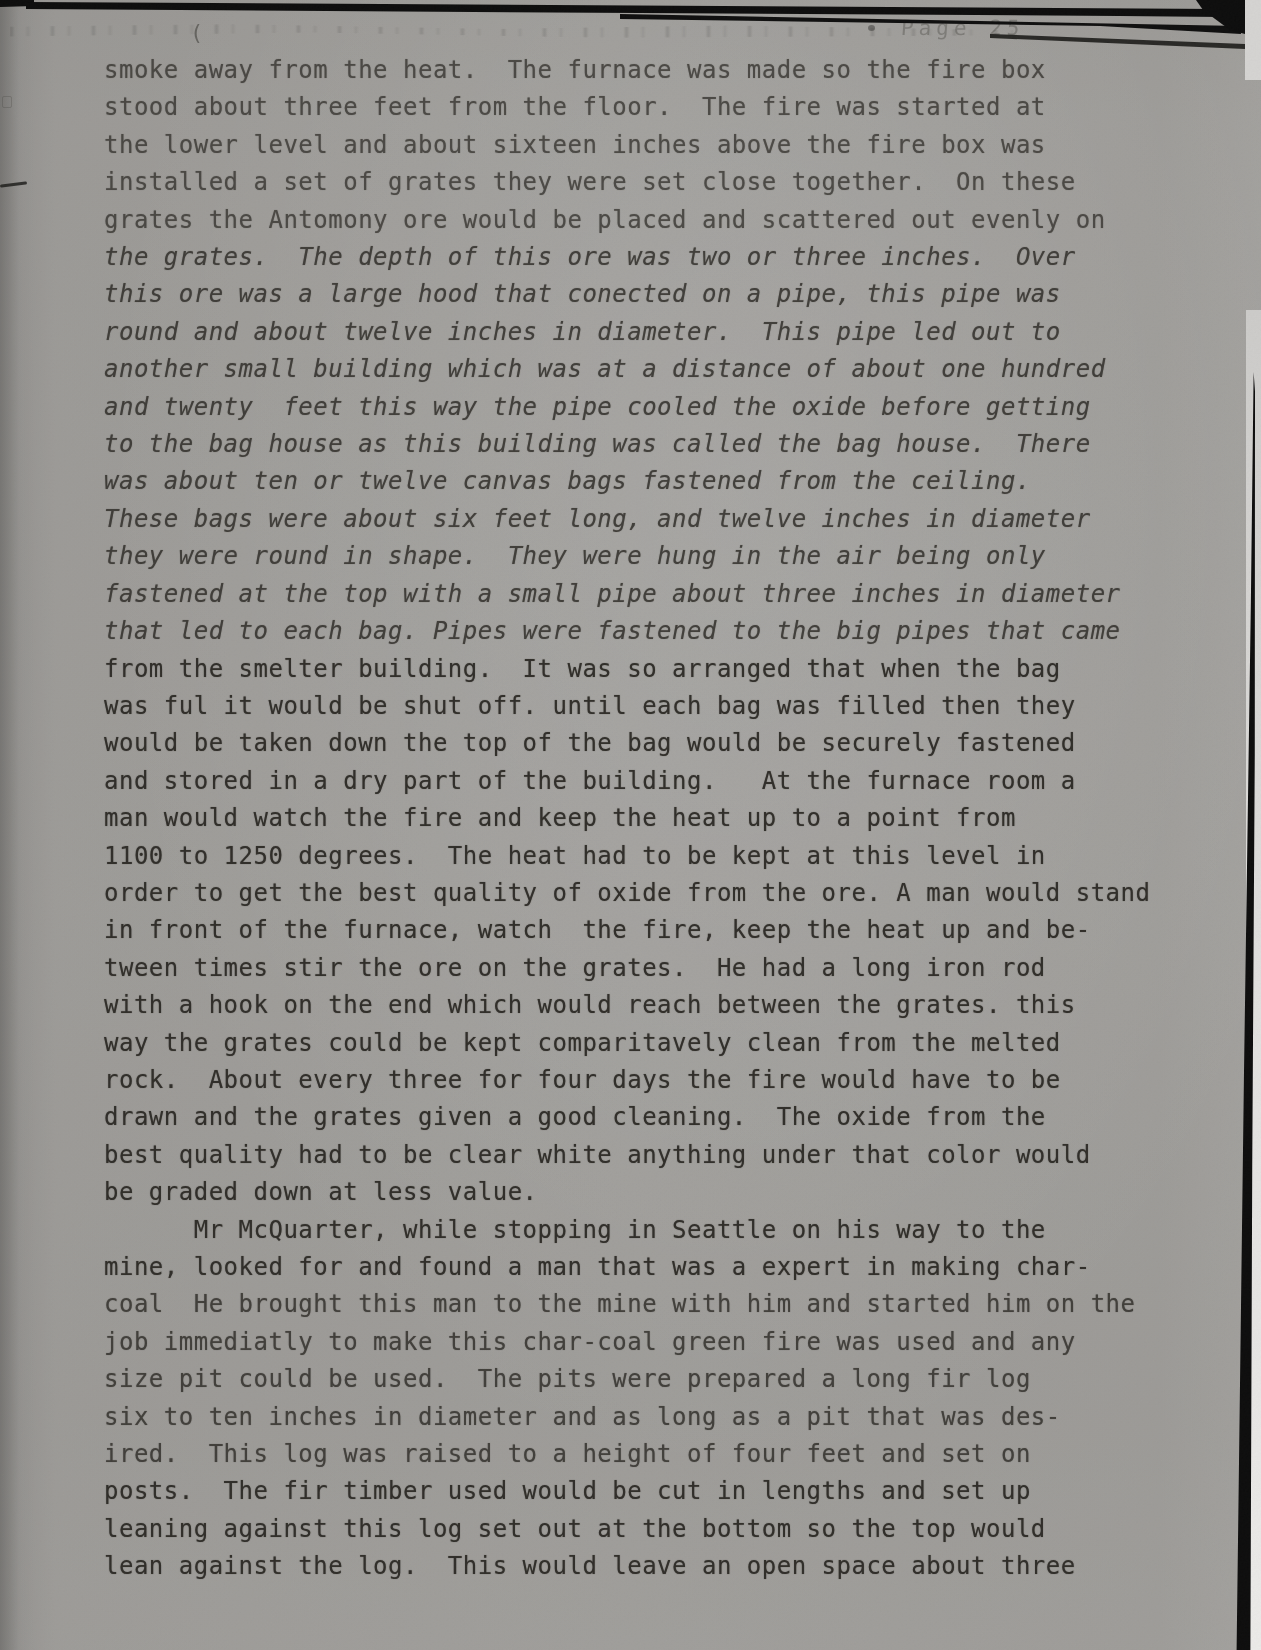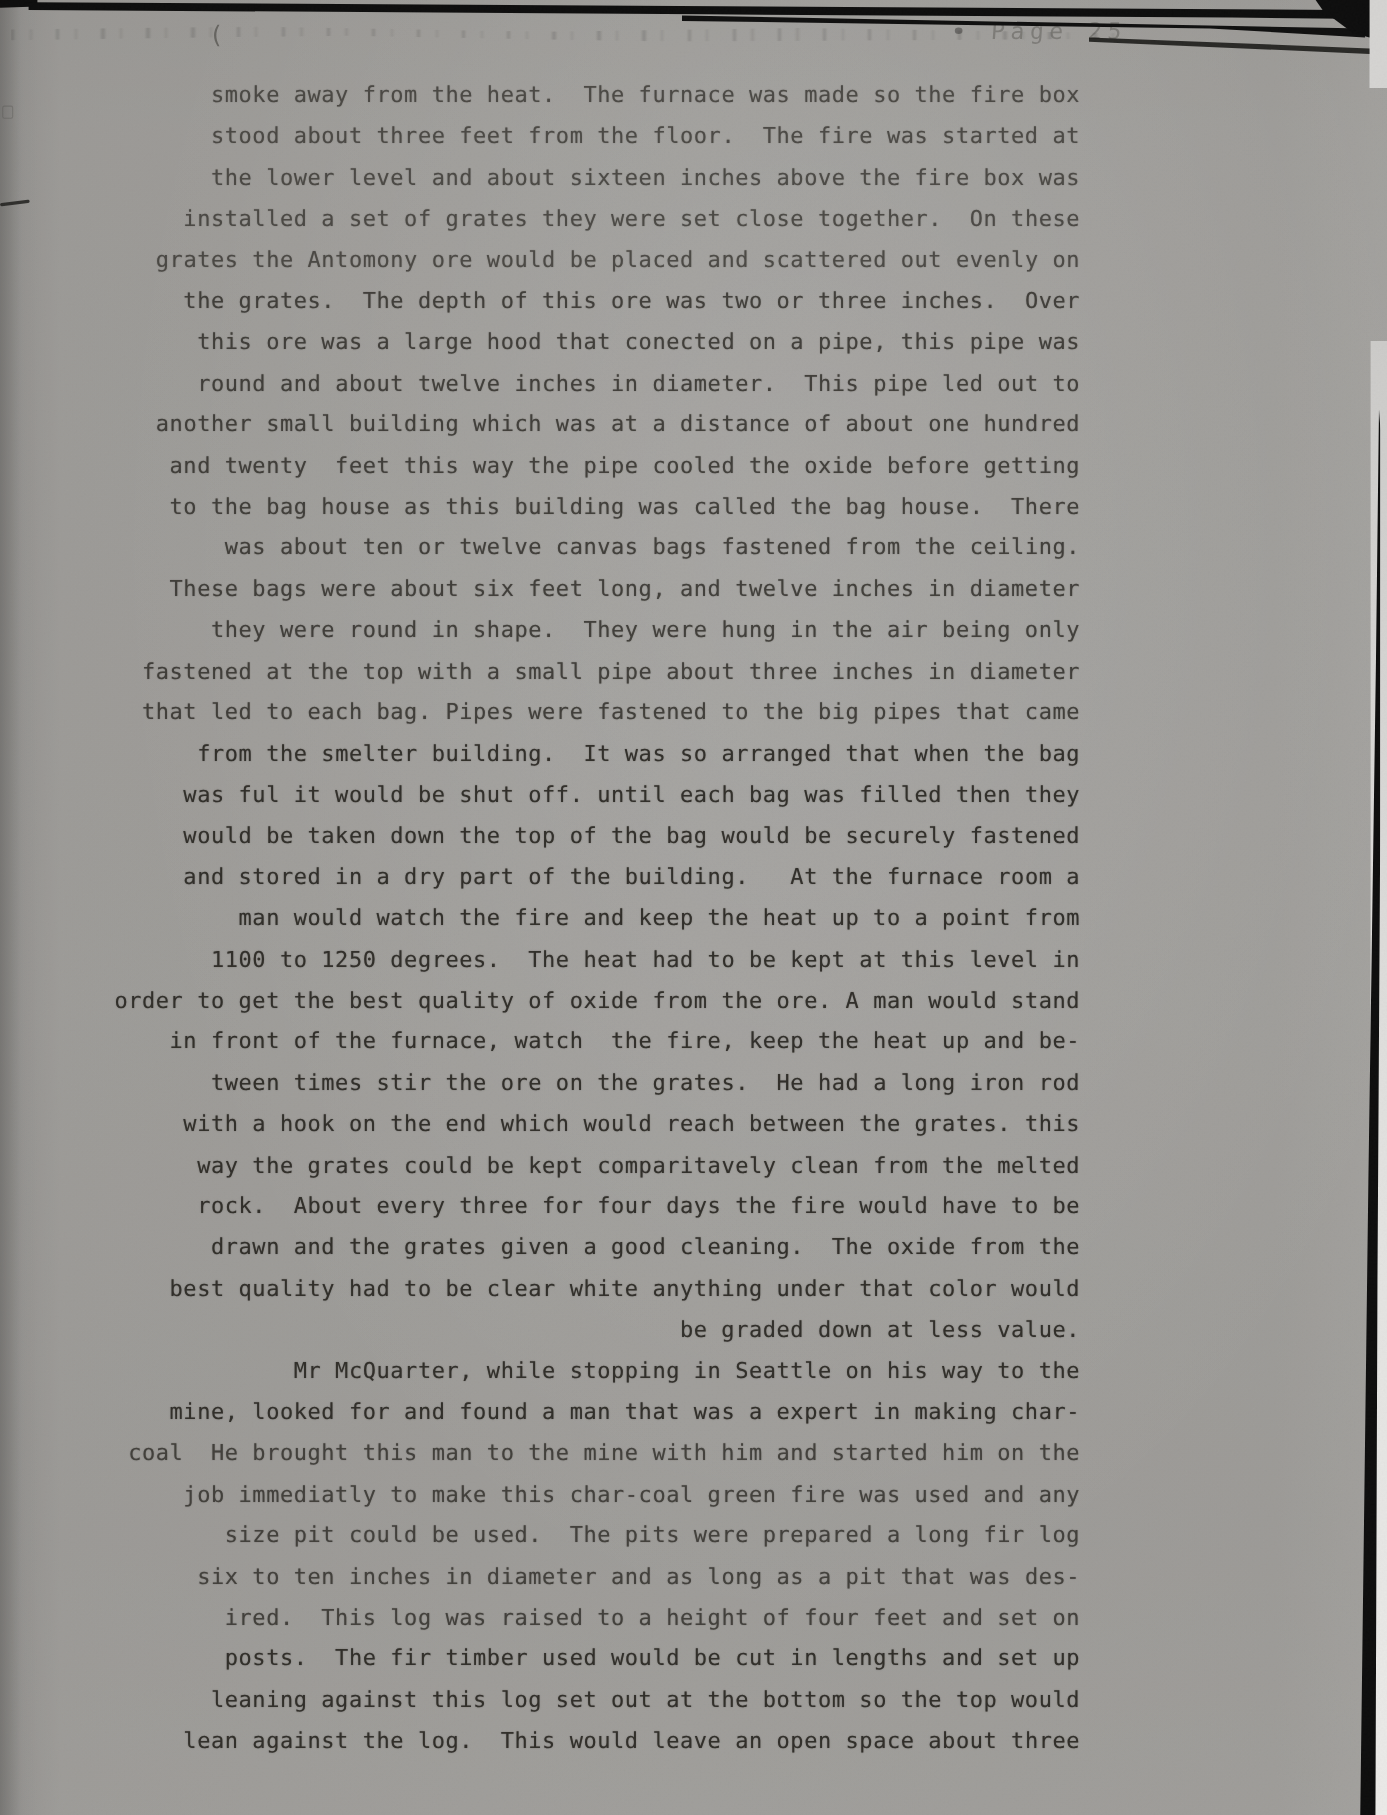--- a/index.html
+++ b/index.html
@@ -9,26 +9,26 @@
       radial-gradient(ellipse at 58% 30%, rgba(255,255,255,0.10), rgba(255,255,255,0) 62%),
       linear-gradient(180deg, #c6c5c3 0, #c9c8c6 120px, #cbcac8 55%, #c9c8c6 85%, #cccbc9 100%),
       linear-gradient(90deg, #b0afad 0, #bfbebc 22px, #c7c6c4 55px, #cac9c7 50%, #c8c7c5 92%, #cfcecc 100%);
     background-blend-mode:normal,multiply,normal;
     font-family:"DejaVu Sans Mono","Liberation Mono",monospace;
   }
   
   .left-shade{position:absolute;left:0;top:0;width:34px;height:1650px;
     background:linear-gradient(90deg, rgba(96,95,93,0.45), rgba(140,139,137,0.18) 55%, rgba(160,159,157,0) 100%);}
   
-  .body-text{position:absolute;left:104px;top:68px;white-space:pre;
-    font-size:20px;line-height:37.4px;letter-spacing:0.5px;
-    color:rgba(40,38,33,0.88);text-align:right;}
+  .body-text{position:absolute;left:104px;top:52px;white-space:pre;
+    font-size:24px;line-height:37.4px;letter-spacing:0.5px;
+    color:rgba(40,38,33,0.88);}
   .line{text-shadow:0 0 1.1px rgba(40,38,33,0.55);filter:blur(0.18px);}
   .line:nth-child(-n+5){opacity:0.76;filter:blur(0.42px);}
-  .line:nth-child(n+6):nth-child(-n+16){opacity:0.86;filter:blur(0.3px);}
+  .line:nth-child(n+6):nth-child(-n+16){opacity:0.86;filter:blur(0.3px);font-style:italic;}
   .line:nth-child(n+34):nth-child(-n+38){opacity:0.84;filter:blur(0.3px);}
   
   .header{position:absolute;left:868px;top:16px;display:flex;align-items:center;gap:26px;
     opacity:0.45;filter:blur(0.7px);}
   .ink-dot{width:7px;height:6px;border-radius:50%;background:#2b2b29;}
   .page-no{font-size:21px;letter-spacing:5px;color:#55544f;transform:skewX(-4deg);}
   
   .top-edge{position:absolute;left:0;top:0;width:1261px;height:70px;pointer-events:none;}
   
   .right-light{position:absolute;left:1246px;top:310px;width:15px;height:1340px;

